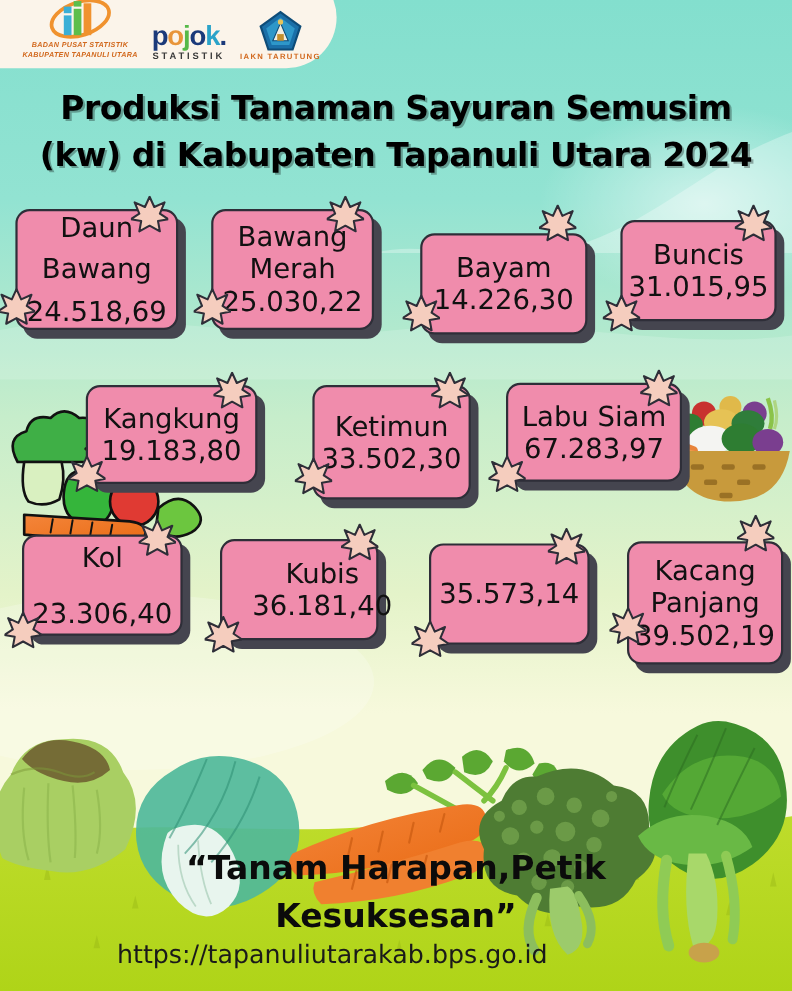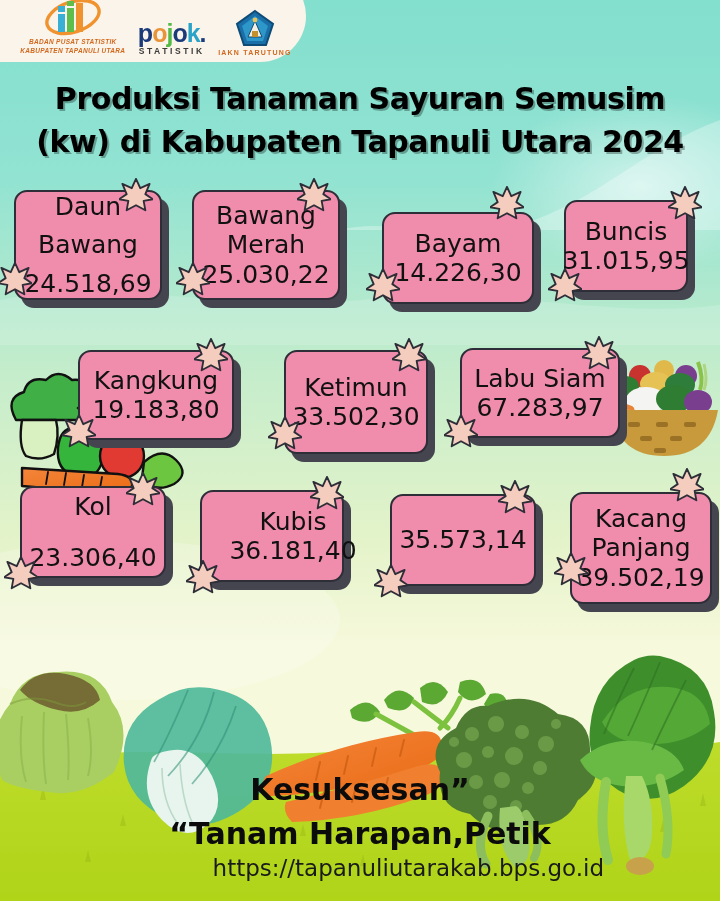--- a/index.html
+++ b/index.html
@@ -65,21 +65,21 @@
 
   
   .quote {
     position:absolute; left:0; width:720px; top:768px; z-index:6;
     text-align:center; color:#0B0B0B;
     font-family:"DejaVu Sans", sans-serif;
     font-weight:bold; font-size:30px; line-height:1.45;
   }
   .url {
     position:absolute; left:0; width:604px; top:855px; z-index:6;
-    text-align:right; color:#1A1A1A;
+    text-align:center; color:#1A1A1A;
     font-family:"DejaVu Sans", sans-serif;
     font-size:23px;
   }
 </style>
 </head>
 <body>
 
 <svg id="backdrop" viewBox="0 0 720 901" preserveAspectRatio="none" xmlns="http://www.w3.org/2000/svg">
   <defs>
     <linearGradient id="gBg" x1="0" y1="0" x2="0" y2="1">
@@ -334,21 +334,21 @@
   <div class="cname">Bayam</div>
   <div class="cval">14.226,30</div>
 </div>
 <svg class="star" style="left:490px; top:186px;" viewBox="0 0 40 40">
     <path d="M20 1 25 12 36 7 31 19 40 25 29 27 31 38 20 32 9 38 11 27 0 25 9 19 4 7 15 12Z" fill="#F5CDBE" stroke="#2E2E38" stroke-width="2.2" stroke-linejoin="round"></path>
   </svg>
 <svg class="star" style="left:366px; top:268px;" viewBox="0 0 40 40">
     <path d="M20 1 25 12 36 7 31 19 40 25 29 27 31 38 20 32 9 38 11 27 0 25 9 19 4 7 15 12Z" fill="#F5CDBE" stroke="#2E2E38" stroke-width="2.2" stroke-linejoin="round"></path>
   </svg>
 
-<div class="card" style="left:564px; top:200px; width:124px; height:92px;">
+<div class="card" style="left:564px; top:200px; width:142px; height:92px;">
   <div class="cname">Buncis</div>
   <div class="cval">31.015,95</div>
 </div>
 <svg class="star" style="left:668px; top:186px;" viewBox="0 0 40 40">
     <path d="M20 1 25 12 36 7 31 19 40 25 29 27 31 38 20 32 9 38 11 27 0 25 9 19 4 7 15 12Z" fill="#F5CDBE" stroke="#2E2E38" stroke-width="2.2" stroke-linejoin="round"></path>
   </svg>
 <svg class="star" style="left:548px; top:268px;" viewBox="0 0 40 40">
     <path d="M20 1 25 12 36 7 31 19 40 25 29 27 31 38 20 32 9 38 11 27 0 25 9 19 4 7 15 12Z" fill="#F5CDBE" stroke="#2E2E38" stroke-width="2.2" stroke-linejoin="round"></path>
   </svg>
 
@@ -423,16 +423,16 @@
   <div class="cval">39.502,19</div>
 </div>
 <svg class="star" style="left:670px; top:468px;" viewBox="0 0 40 40">
     <path d="M20 1 25 12 36 7 31 19 40 25 29 27 31 38 20 32 9 38 11 27 0 25 9 19 4 7 15 12Z" fill="#F5CDBE" stroke="#2E2E38" stroke-width="2.2" stroke-linejoin="round"></path>
   </svg>
 <svg class="star" style="left:554px; top:552px;" viewBox="0 0 40 40">
     <path d="M20 1 25 12 36 7 31 19 40 25 29 27 31 38 20 32 9 38 11 27 0 25 9 19 4 7 15 12Z" fill="#F5CDBE" stroke="#2E2E38" stroke-width="2.2" stroke-linejoin="round"></path>
   </svg>
 
 <div class="quote">
+  <div>“Tanam Harapan,Petik</div>
   <div>Kesuksesan”</div>
-  <div>“Tanam Harapan,Petik</div>
 </div>
 <div class="url">https://tapanuliutarakab.bps.go.id</div>
 
 </body></html>

